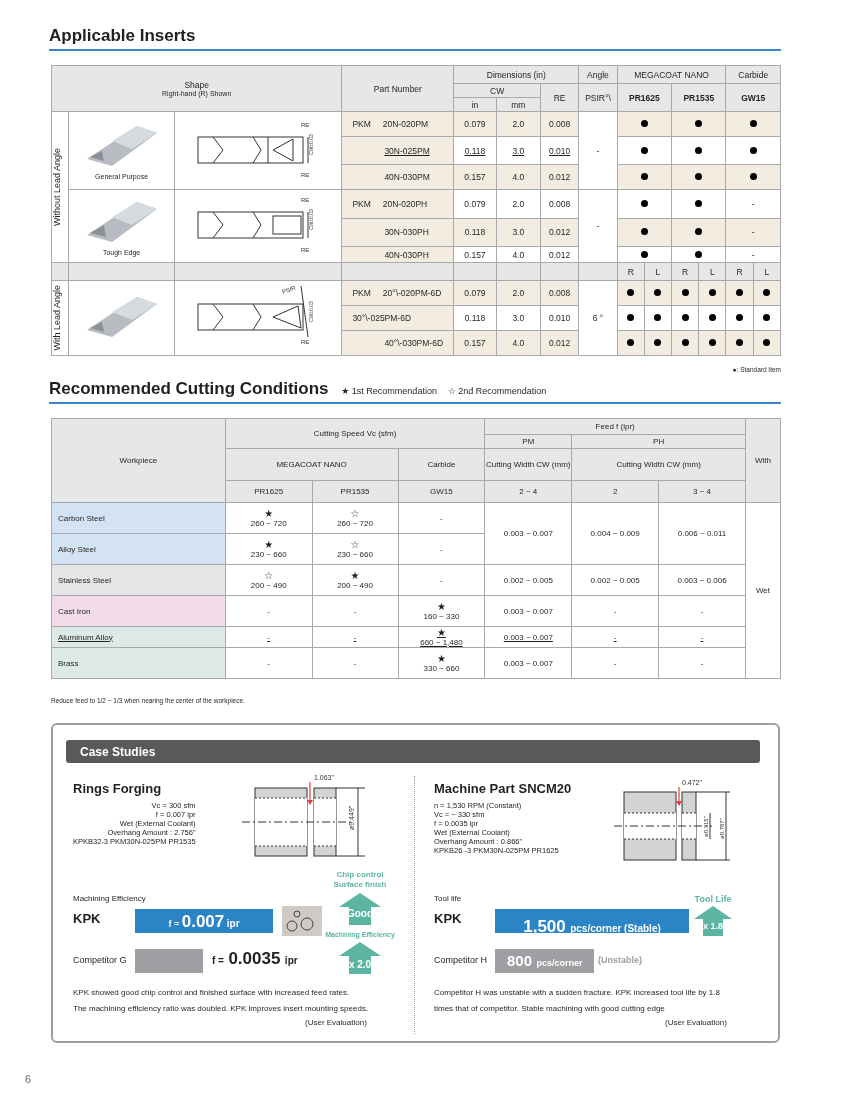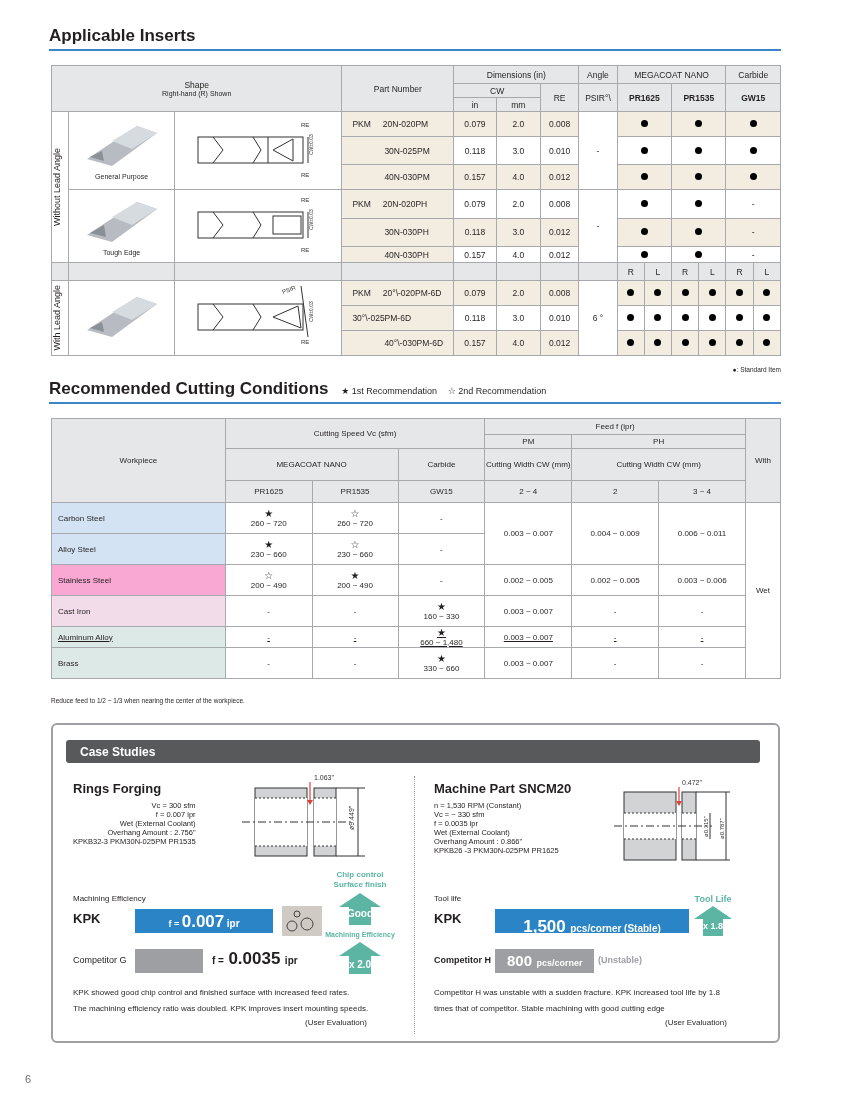--- a/index.html
+++ b/index.html
@@ -15,21 +15,21 @@
   .dot { display: inline-block; width: 7px; height: 7px; border-radius: 50%; background: #000; }
   .vert { writing-mode: vertical-rl; transform: rotate(180deg); font-size: 9px; }
   .insert-img { width: 80px; height: 50px; margin: 0 auto; }
   .pn-cell { text-align: left; padding-left: 10px; }
   .grey-sep td { background: #e6e7e8; height: 18px; }
 
   
   #cc td, #cc th { font-size: 8px; }
   .wp { text-align: left; padding-left: 6px; }
   .wp-blue { background: #d3e3f3; }
-  .wp-yellow { background: #f9a8d4; }
+  .wp-yellow { background: #e5e5e5; }
   .wp-pink { background: #f3dce9; }
   .wp-teal { background: #dde9e6; }
   .star { font-size: 10px; display: block; line-height: 10px; }
 
   
   .case-box { position: absolute; left: 51px; top: 723px; width: 729px; height: 320px; border: 2px solid #9d9fa2; border-radius: 6px; }
   .case-head { position: absolute; left: 66px; top: 740px; width: 694px; height: 23px; background: #58595b; border-radius: 3px; color: #fff; font-weight: bold; font-size: 12px; padding: 5px 14px; }
   .case-divider { position: absolute; left: 414px; top: 776px; height: 258px; border-left: 1px dotted #999; }
   .case-title { position: absolute; font-size: 13px; font-weight: bold; }
   .case-params { position: absolute; font-size: 7.5px; line-height: 9px; }
@@ -118,21 +118,21 @@
     </td>
     <td class="pn-cell"><span style="margin-right:12px">PKM</span><span>20N-020PM</span></td>
     <td>0.079</td>
     <td>2.0</td>
     <td>0.008</td>
     <td rowspan="3" class="white">-</td>
     <td colspan="2"><span class="dot"></span></td>
     <td colspan="2"><span class="dot"></span></td>
     <td colspan="2"><span class="dot"></span></td>
   </tr>
-  <tr style="height:28px;">
+  <tr style="height:28px;text-decoration:underline;">
     <td class="pn-cell beige"><span style="margin-left:32px">30N-025PM</span></td>
     <td>0.118</td>
     <td>3.0</td>
     <td>0.010</td>
     <td colspan="2"><span class="dot"></span></td>
     <td colspan="2"><span class="dot"></span></td>
     <td colspan="2"><span class="dot"></span></td>
   </tr>
   <tr style="height:25px;" class="beige">
     <td class="pn-cell"><span style="margin-left:32px">40N-030PM</span></td>
@@ -474,21 +474,21 @@
 <div class="bluebar" style="left:495px; top:909px; width:194px; height:24px; padding-top:8px;">
   <span style="font-size:17px;">1,500</span>
   <span style="font-size:10px;">pcs/corner (Stable)</span>
 </div>
 <div class="teal-text" style="left:690px; top:894px; width:46px; font-size:9px;">Tool Life</div>
 <svg style="position:absolute; left:694px; top:906px;" width="38" height="30">
   <polygon points="19,0 38,13 29,13 29,30 9,30 9,13 0,13" fill="#5bb5a2"></polygon>
 </svg>
 <div style="position:absolute; left:694px; top:921px; width:38px; text-align:center; color:#fff; font-weight:bold; font-size:9px;">x 1.8</div>
 
-<div class="comp" style="left:434px; top:955px;font-weight:bold;">Competitor H</div>
+<div class="comp" style="left:434px; top:955px;">Competitor H</div>
 <div class="greybar" style="left:495px; top:949px; width:99px; height:24px; padding:3px 0 0 12px;">
   <span style="font-size:15px;">800</span>
   <span style="font-size:9px;">pcs/corner</span>
 </div>
 <div style="position:absolute; left:598px; top:955px; font-size:9px; font-weight:bold; color:#9d9fa2;">(Unstable)</div>
 
 <div class="desc" style="left:434px; top:986px;">Competitor H was unstable with a sudden fracture. KPK increased tool life by 1.8</div>
 <div class="desc" style="left:434px; top:1002px;">times that of competitor. Stable machining with good cutting edge</div>
 <div class="user-eval" style="left:665px; top:1018px;">(User Evaluation)</div>
 

